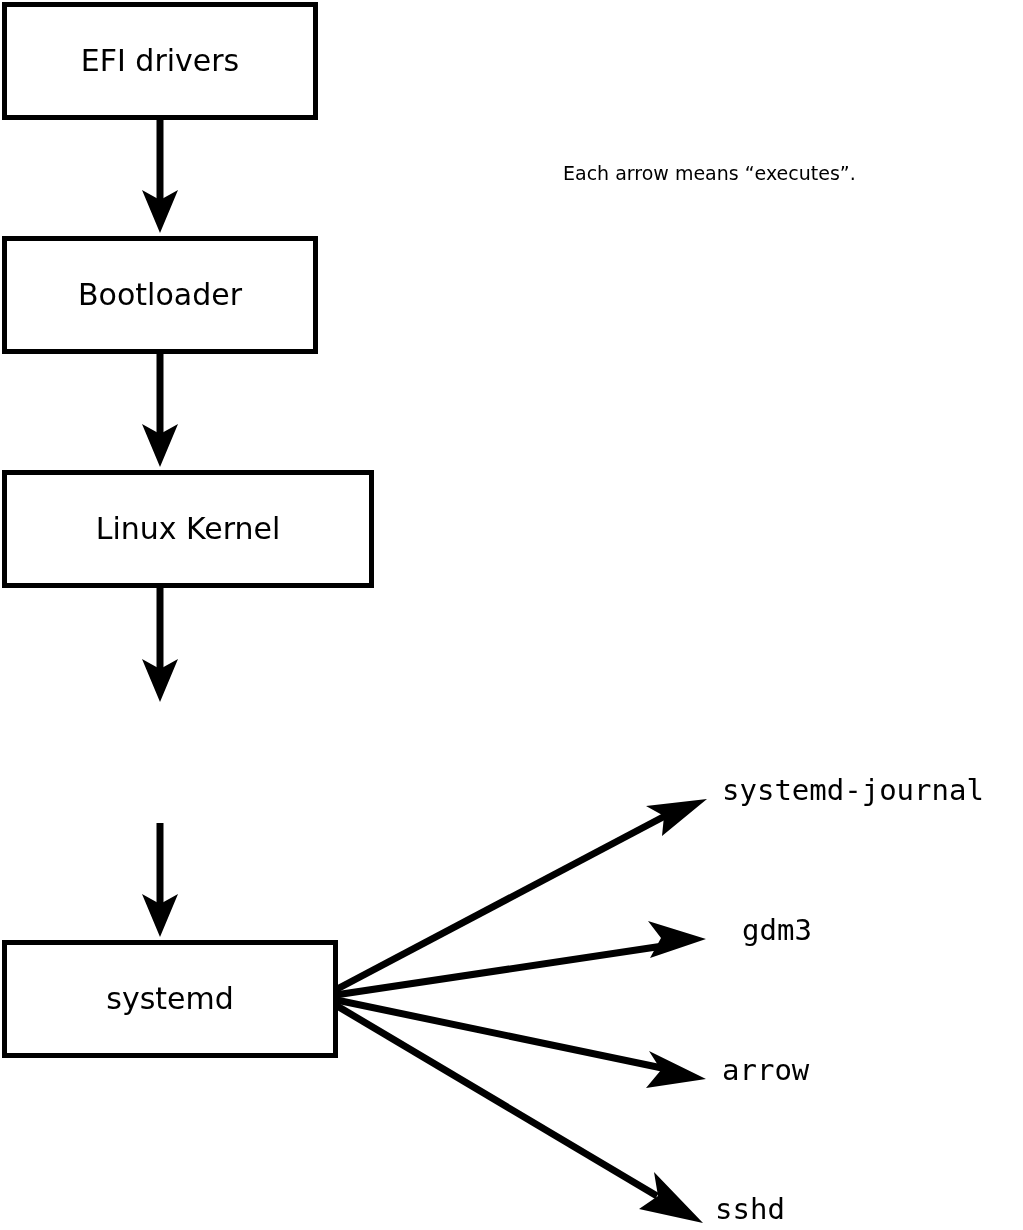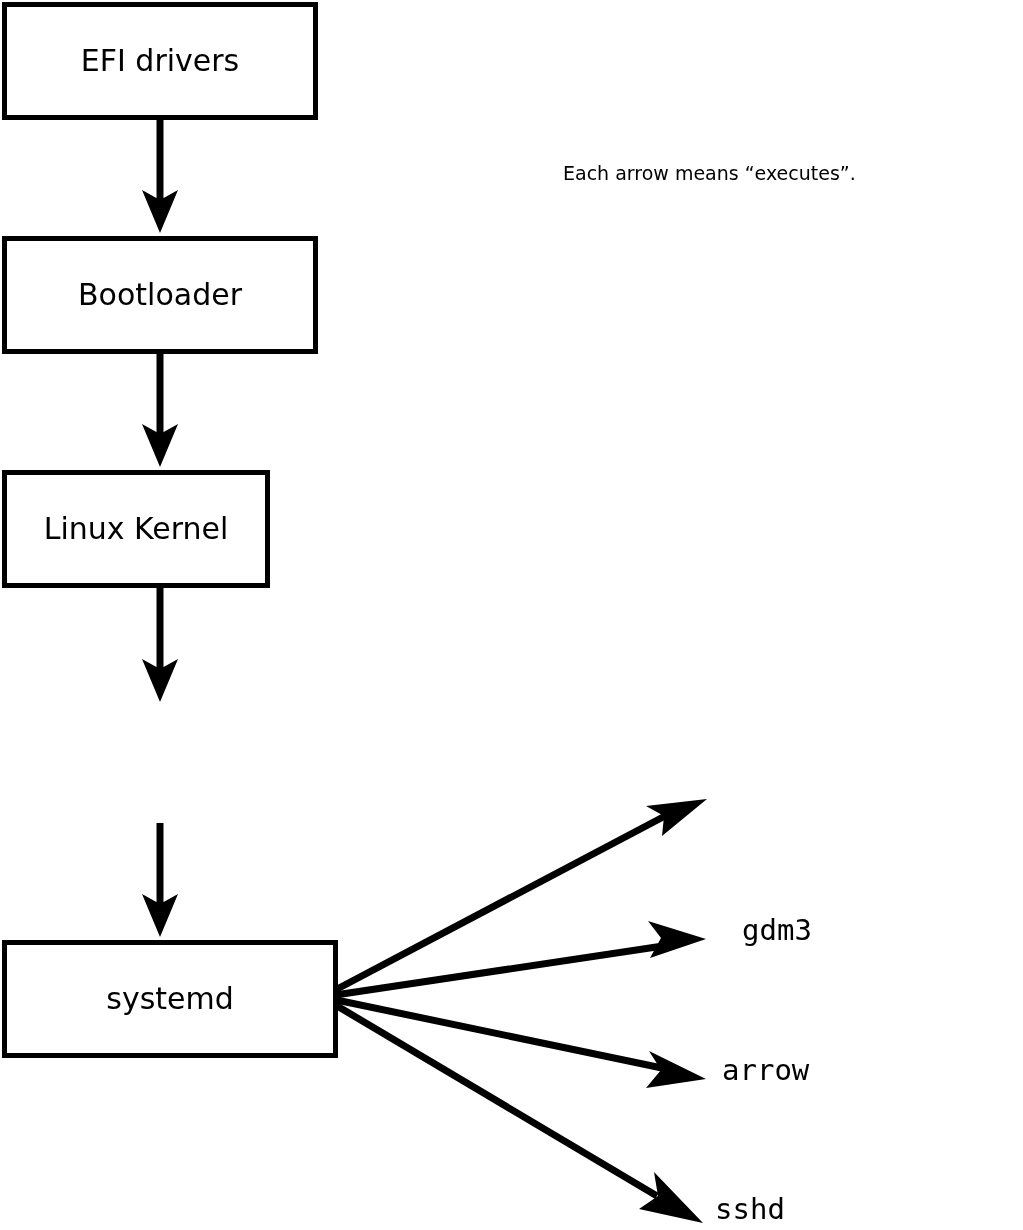--- a/index.html
+++ b/index.html
@@ -103,31 +103,32 @@
   </svg>
 
   <div class="stage-box" style="left:2px; top:236px; width:316px; height:118px;">
     <span class="stage-label">Bootloader</span>
   </div>
 
   <div class="stage-box" style="left:2px; top:2px; width:316px; height:118px;">
     <span class="stage-label">EFI drivers</span>
   </div>
 
-  <div class="stage-box" style="left:2px; top:470px; width:268px; height:118px;">
+  <div class="stage-box" style="left:2px; top:470px; width:372px; height:118px;">
     <span class="stage-label">Linux Kernel</span>
   </div>
 
 
   <div class="stage-box" style="left:2px; top:940px; width:336px; height:118px;">
     <span class="stage-label">systemd</span>
   </div>
 
   <div class="caption-text" style="left:563px; top:164px;">Each arrow means “executes”.</div>
 
+  <div class="service-label" style="left:722px; top:776px;">systemd-journal</div>
 
   <div class="service-label" style="left:722px; top:916px;margin-left:20px;">gdm3</div>
 
   <div class="service-label" style="left:722px; top:1056px;">arrow</div>
 
   <div class="service-label" style="left:715px; top:1195px;text-align:right;">sshd</div>
 
 </div>
 
 </body></html>

